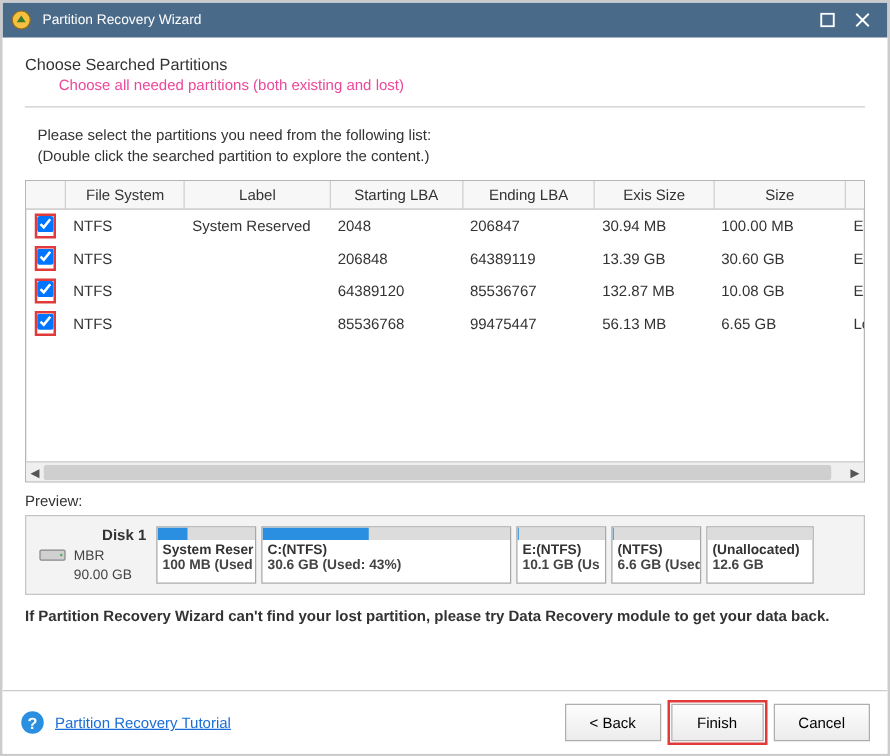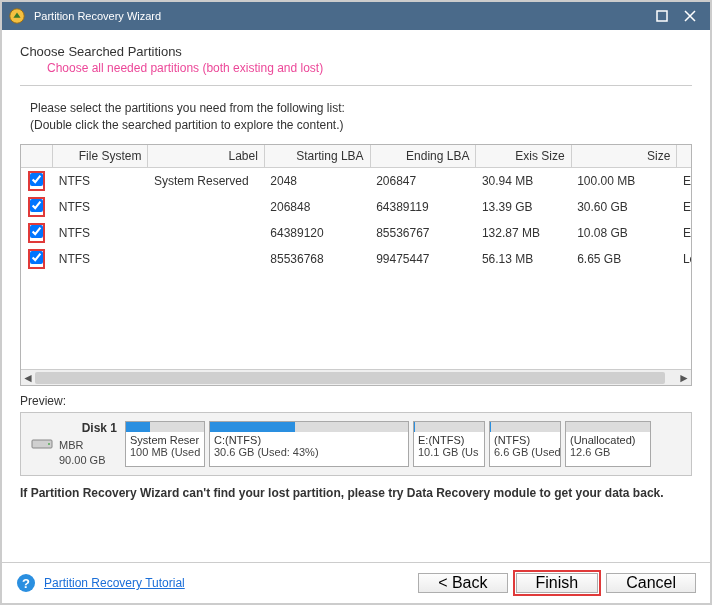--- a/index.html
+++ b/index.html
@@ -10,41 +10,41 @@
 .titlebar .winbtn { width: 28px; height: 24px; display: flex; align-items: center; justify-content: center; cursor: pointer; }
 .titlebar .winbtn svg { stroke: #fff; fill: none; }
 .content { padding: 14px 18px 10px 18px; }
 .h1 { font-weight: normal; font-size: 13px; margin-bottom: 2px; }
 .sub { font-size: 12px; color: #ec4899; margin-left: 27px; }
 .hr { border: none; border-top: 1px solid #ccc; margin: 10px 0 14px 0; }
 .instr { font-size: 12px; margin-left: 10px; line-height: 1.4; }
 .table-wrap { border: 1px solid #b5b5b5; margin-top: 10px; height: 242px; overflow: hidden; position: relative; }
 .table-scroll { overflow-x: auto; overflow-y: hidden; height: 100%; }
 table { border-collapse: collapse; table-layout: fixed; width: 720px; font-size: 12px; }
-th { background: #f7f7f7; border-right: 1px solid #d0d0d0; border-bottom: 1px solid #d0d0d0; text-align: right; font-weight: normal; padding: 4px 6px; height: 22px; }
+th { background: #f7f7f7; border-right: 1px solid #d0d0d0; border-bottom: 1px solid #d0d0d0; text-align: center; font-weight: normal; padding: 4px 6px; height: 22px; }
 td { padding: 4px 6px; height: 22px; white-space: nowrap; overflow: hidden; }
 th.chk, td.chk { width: 30px; text-align: center; }
 .chk-highlight { outline: 2px solid #e03a3a; outline-offset: -1px; }
 .preview-label { margin-top: 8px; font-size: 12px; }
 .preview-box { border: 1px solid #c5c5c5; background: #f3f3f3; padding: 8px 10px; margin-top: 4px; display: flex; gap: 8px; align-items: stretch; height: 64px; }
 .disk-col { width: 86px; }
 .disk-name { font-weight: bold; font-size: 12px; text-align: right; }
 .disk-icon-row { display:flex; align-items:center; gap:6px; margin-top:2px;}
 .disk-sub { font-size: 11px; color: #444; }
-.part { border: 1px solid #a8a8a8; background: #fff; display: flex; flex-direction: column; padding: 0; overflow: hidden; }
+.part { border: 1px solid #a8a8a8; background: #fff; display: flex; flex-direction: column; padding: 0; overflow: hidden; font-weight: bold; }
 .part .bar { height: 10px; background: #dcdcdc; position: relative; }
 .part .bar .fill { height: 100%; background: #2a8fe0; }
 .part .plabel { font-size: 11px; padding: 2px 4px 0 4px; white-space: nowrap; overflow: hidden; }
 .part .psub { font-size: 11px; padding: 0 4px 2px 4px; white-space: nowrap; overflow: hidden; color: #444; }
 .note { font-size: 12px; margin-top: 10px; font-weight: bold; }
 .footer { position: absolute; bottom: 0; left: 0; right: 0; border-top: 1px solid #ccc; padding: 10px 14px; display: flex; align-items: center; gap: 8px; background: #fff; }
 .footer .help-icon { width: 20px; height: 20px; }
 .footer .tutorial { color: #1a6ed8; text-decoration: underline; font-size: 12px; cursor: pointer; }
 .footer .spacer { flex: 1; }
-.btn { min-width: 74px; height: 20px; border: 1px solid #aeaeae; background: linear-gradient(#fdfdfd,#ececec); font-size: 16px; cursor: pointer; padding: 0 19px; }
+.btn { min-width: 74px; height: 30px; border: 1px solid #aeaeae; background: linear-gradient(#fdfdfd,#ececec); font-size: 12px; cursor: pointer; padding: 0 19px; }
 .btn.finish { outline: 2px solid #e03a3a; outline-offset: 1px; }
 .outer { position: relative; height: 573px; }
 .hscroll-fake { position:absolute; bottom:0; left:0; right:0; height:16px; background:#efefef; border-top:1px solid #ccc;}
 .hscroll-thumb { position:absolute; left:14px; top:2px; height:12px; width: 630px; background:#cfcfcf; border-radius:2px;}
 .hscroll-arrow { position:absolute; top:0; width:14px; height:16px; display:flex; align-items:center; justify-content:center; color:#555;}
 .hscroll-arrow.left{left:0;} .hscroll-arrow.right{right:0;}
 </style>
 </head>
 <body>
 

